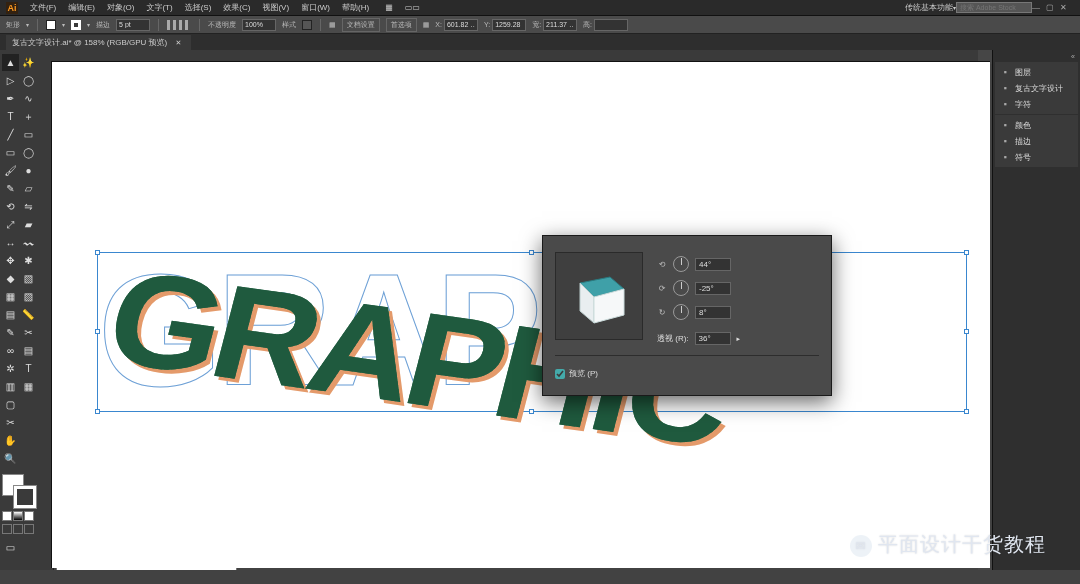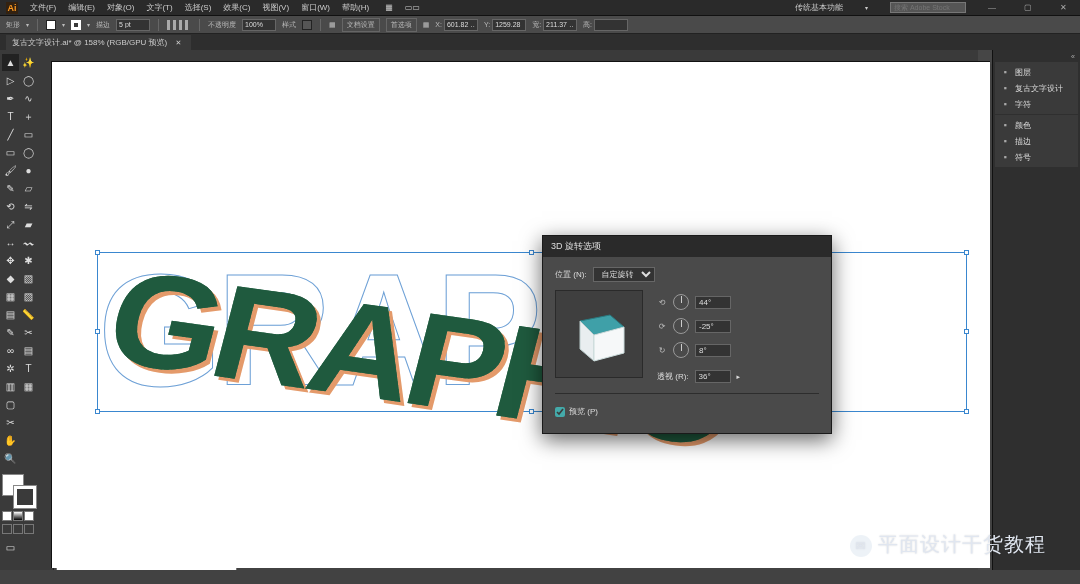--- a/index.html
+++ b/index.html
@@ -1,20 +1,20 @@
 <!DOCTYPE html>
 <html><head>
 <meta charset="utf-8">
 <style>
 * { margin:0; padding:0; box-sizing:border-box; font-family:"Microsoft YaHei",Arial,sans-serif; }
 body { background:#222; overflow:hidden; width:1080px; height:584px; position:relative; }
 .top-menu { height:16px; background:#2a2a2a; display:flex; align-items:center; padding:0 6px; gap:12px; font-size:8px; color:#ccc; border-bottom:1px solid #111; }
 .top-menu .logo { width:12px; height:12px; background:#321; display:flex; align-items:center; justify-content:center; color:#ff9a1f; font-weight:bold; font-size:9px; }
 .top-menu .item { cursor:pointer; }
-.top-menu .right { margin-left:auto; display:flex; gap:22px; align-items:center;justify-content:flex-end; }
+.top-menu .right { margin-left:auto; display:flex; gap:0; align-items:center;justify-content:flex-end; }
 .top-menu .winbtn { width:14px; height:10px; display:inline-block; color:#aaa; }
 .ctrl-bar { height:18px; background:#4a4a4a; display:flex; align-items:center; padding:0 6px; gap:6px; font-size:7px; color:#bbb; border-bottom:1px solid #222; }
 .ctrl-bar .swatch { width:10px; height:10px; background:#fff; border:1px solid #222; }
 .ctrl-bar .sep { width:1px; height:12px; background:#666; margin:0 2px;}
 .ctrl-bar .field { display:flex; align-items:center; gap:2px; }
 .ctrl-bar input { width:34px; height:12px; background:#333; border:1px solid #666; color:#ddd; font-size:7px; padding:0 2px;}
 .tab-bar { height:16px; background:#2e2e2e; display:flex; align-items:center; padding:0 6px; font-size:8px; color:#ccc; }
 .tab-bar .tab { background:#3a3a3a; padding:2px 10px 2px 6px; position:relative; font-size:8px;}
 .tab-bar .tab .x { margin-left:6px; font-size:7px;}
 .workspace { position:absolute; top:50px; bottom:14px; left:40px; right:88px; background:#464646; }
@@ -279,29 +279,21 @@
 
         <div class="graphic-text" style="left:64px;top:218px;font-size:142px;letter-spacing:-6px;color:#e49a6a;transform:skewY(8deg) skewX(-14deg) scaleY(.95);">GRAPHIC</div>
         <div class="graphic-text" style="left:60px;top:214px;font-size:142px;letter-spacing:-6px;color:#1f5a3e;transform:skewY(8deg) skewX(-14deg) scaleY(.95);
              background:repeating-linear-gradient(38deg,#1f5a3e 0 3px,#4c9370 3px 5px);-webkit-background-clip:text;background-clip:text;">GRAPHIC</div>
       </div>
     </div>
   </div>
 </div>
 
 <div class="dialog">
-  <div class="titlebar">
-    <span>3D 旋转选项</span>
-    <span class="x"></span>
-  </div>
   <div class="body">
-    <div class="row">
-      <span>位置 (N):</span>
-      <select><option>自定旋转</option></select>
-    </div>
     <div class="preview3d">
       <div class="cube-box">
         <svg width="70" height="70" viewBox="0 0 70 70">
           <polygon points="16,22 46,16 60,28 30,36" fill="#3fa0a8" stroke="#2a7a80"></polygon>
           <polygon points="16,22 30,36 30,62 16,50" fill="#e9eef0" stroke="#bcc"></polygon>
           <polygon points="30,36 60,28 60,54 30,62" fill="#f6f8f9" stroke="#cdd"></polygon>
         </svg>
       </div>
       <div class="axis-col">
         <div class="axis-row">

